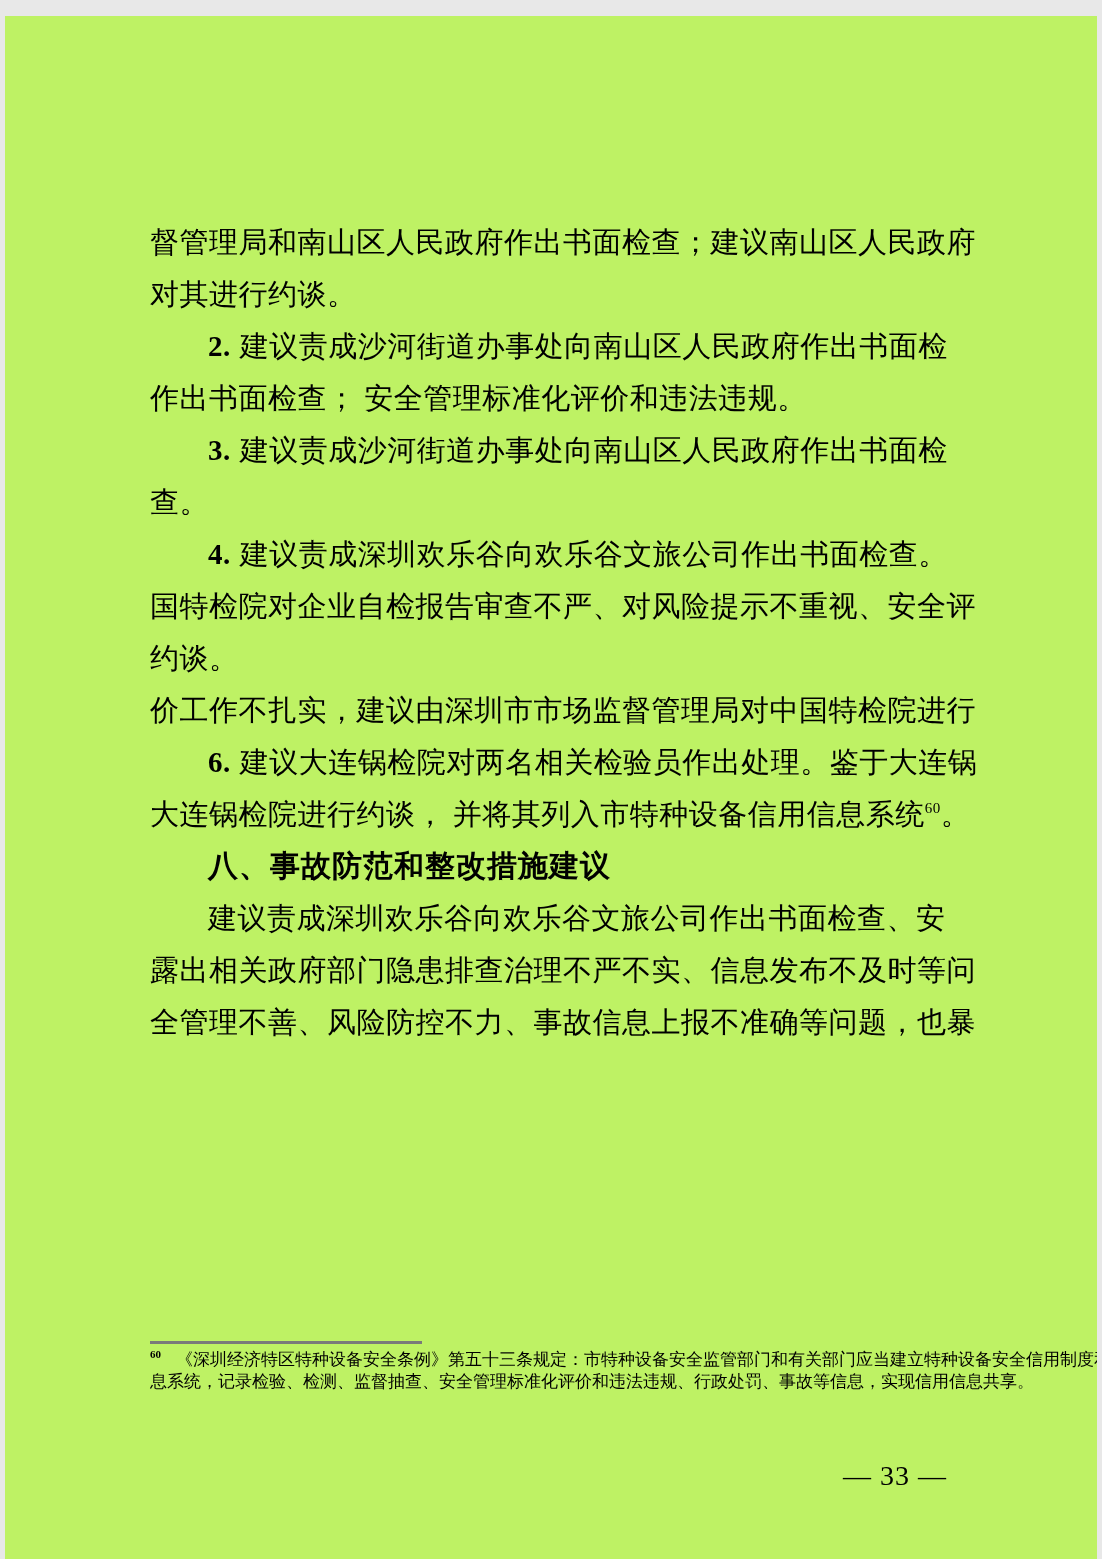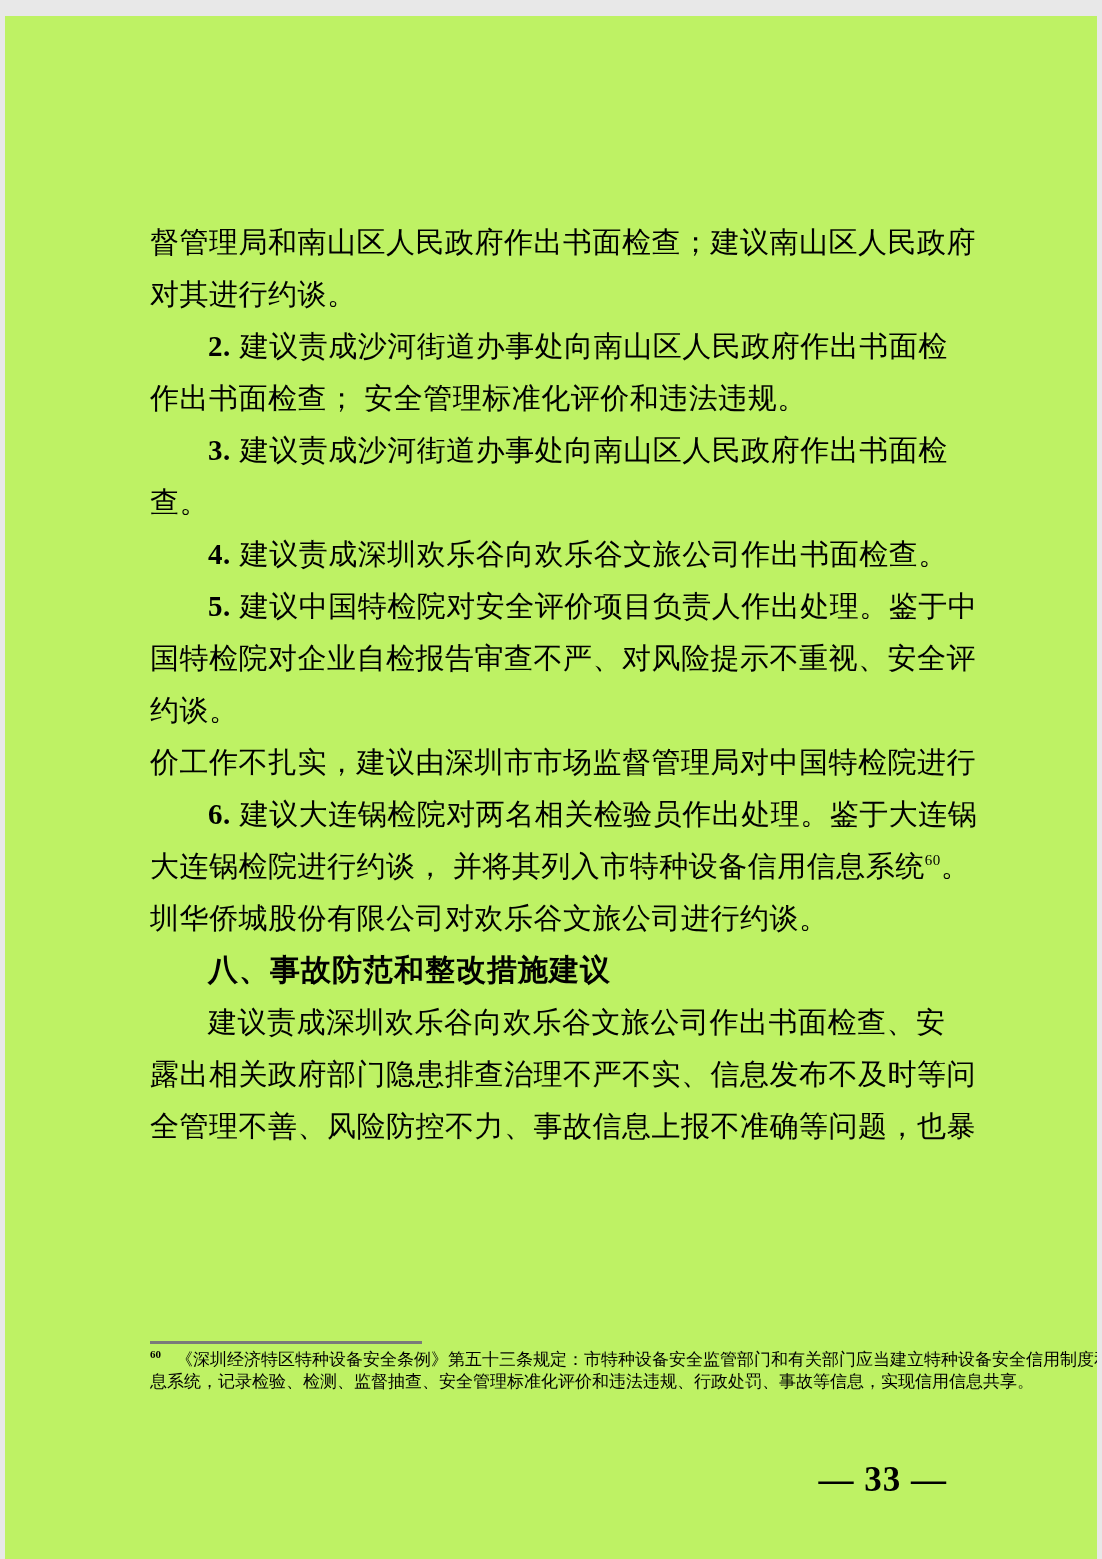--- a/index.html
+++ b/index.html
@@ -64,45 +64,42 @@
     font-size: 11px;
     vertical-align: super;
     line-height: 0;
     margin-right: 15px;
     font-weight: bold;
   }
   .page-number {
     position: absolute;
     top: 1444px;
     right: 150px;
-    font-size: 35px;
+    font-size: 28px;
     letter-spacing: 1px;
-    font-weight: bold;
   }
 </style>
 </head>
 <body>
 
 <div class="page">
 
   <div class="body-text">
     <div class="line"><span>督管理局和南山区人民政府作出书面检查；建议南山区人民政府</span></div>
     <div class="line"><span>对其进行约谈。</span></div>
     <div class="line indent"><span class="num">2.</span><span>建议责成沙河街道办事处向南山区人民政府作出书面检</span></div>
     <div class="line"><span>作出书面检查； 安全管理标准化评价和违法违规。</span></div>
     <div class="line indent"><span class="num">3.</span><span>建议责成沙河街道办事处向南山区人民政府作出书面检</span></div>
     <div class="line"><span>查。</span></div>
     <div class="line indent"><span class="num">4.</span><span>建议责成深圳欢乐谷向欢乐谷文旅公司作出书面检查。</span></div>
-    <div class="line indent"><span class="num">5.</span><span>建议中国特检院对安全评价项目负责人作出处理。鉴于中</span></div>
     <div class="line"><span>国特检院对企业自检报告审查不严、对风险提示不重视、安全评</span></div>
     <div class="line"><span>约谈。</span></div>
     <div class="line"><span>价工作不扎实，建议由深圳市市场监督管理局对中国特检院进行</span></div>
     <div class="line indent"><span class="num">6.</span><span>建议大连锅检院对两名相关检验员作出处理。鉴于大连锅</span></div>
     <div class="line"><span>大连锅检院进行约谈， 并将其列入市特种设备信用信息系统</span><sup class="ref">60</sup><span>。</span></div>
-    <div class="line"><span>圳华侨城股份有限公司对欢乐谷文旅公司进行约谈。</span></div>
     <div class="line indent heading-line"><span>八、事故防范和整改措施建议</span></div>
     <div class="line indent"><span>建议责成深圳欢乐谷向欢乐谷文旅公司作出书面检查、安</span></div>
     <div class="line"><span>露出相关政府部门隐患排查治理不严不实、信息发布不及时等问</span></div>
     <div class="line"><span>全管理不善、风险防控不力、事故信息上报不准确等问题，也暴</span></div>
   </div>
 
   <div class="fn-sep"></div>
 
   <div class="footnote">
     <div class="fn-line"><sup class="fn-marker">60</sup><span>《深圳经济特区特种设备安全条例》第五十三条规定：市特种设备安全监管部门和有关部门应当建立特种设备安全信用制度和信用信</span></div>

